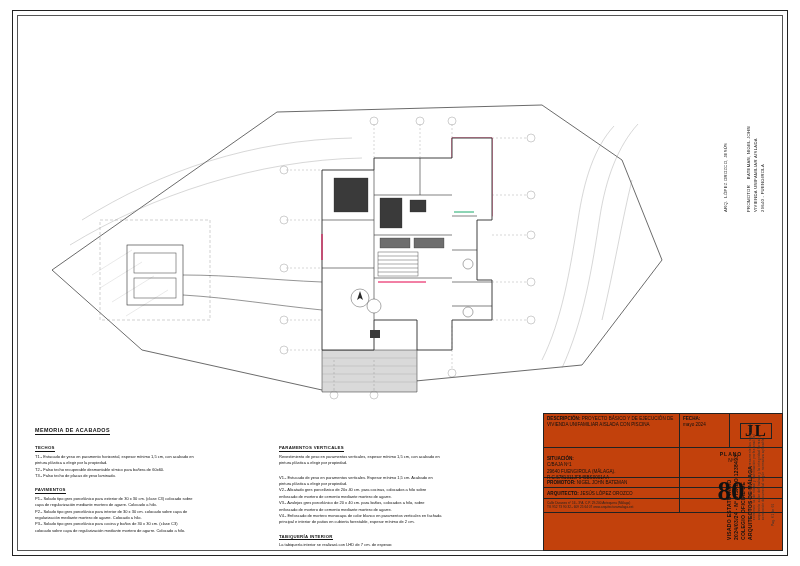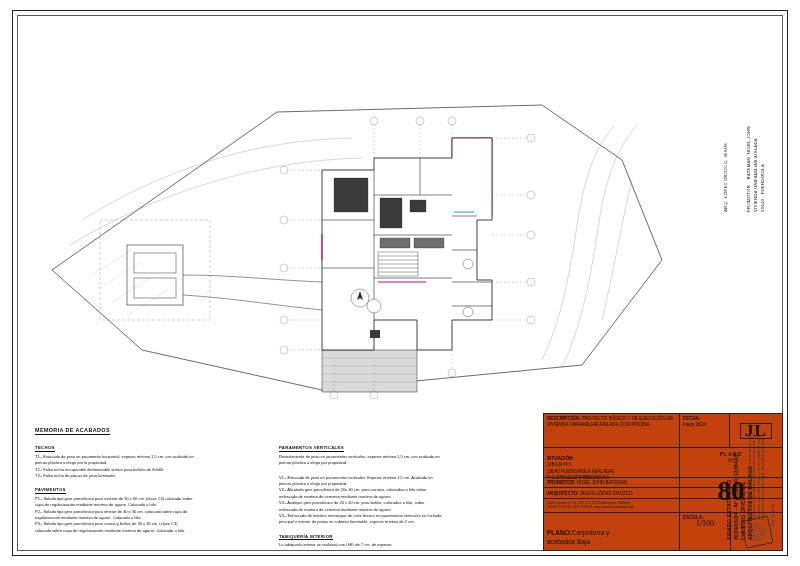--- a/index.html
+++ b/index.html
@@ -421,41 +421,20 @@
     </div>
 
     <div class="tb-row" style="height:14px;">
       <div class="tb-left tb-cell tiny" style="height:14px;">
         <div>Calle Duranes nº 16 - 3ºA.    C.P. 29.200         Antequera (Málaga)</div>
         <div>Tlf. 952 73 90 32.- 609 25 64 07 www.arquitecturamalaga.est</div>
       </div>
       <div class="tb-right"></div>
     </div>
 
-    <div class="tb-row" style="height:37px; border-bottom:none;">
-      <div class="tb-left tb-cell" style="height:37px; font-size:6.5px; line-height:9px; padding-top:6px; white-space:pre-line;">
-        <b>PLANO:</b><span>Carpintería  y
-acabados Baja</span>
-      </div>
-      <div class="tb-right" style="display:flex;">
-        <div class="tb-cell" style="width:44px; border-right:1px solid #222;">
-          <b>ESCALA:</b>
-          <div class="escala-val">1/100</div>
-        </div>
-        <div style="flex:1; display:flex; align-items:center; justify-content:center;">
-          <div class="stamp">
-            <svg width="20" height="20" viewBox="0 0 20 20">
-              <circle cx="10" cy="10" r="8" fill="none" stroke="#555" stroke-width="0.8"></circle>
-              <circle cx="10" cy="10" r="5.5" fill="none" stroke="#555" stroke-width="0.5"></circle>
-              <path d="M5,13 L10,5 L15,13 Z" fill="none" stroke="#555" stroke-width="0.6"></path>
-            </svg>
-          </div>
-        </div>
-      </div>
-    </div>
   </div>
 
   <div class="vstrip" id="promotor-strip">PROMOTOR    BATEMAN, NIGEL JOHN
 VIVIENDA UNIFAMILIAR AISLADA
 29640 - FUENGIROLA</div>
   <div class="vstrip" id="arq-strip">ARQ.  LÓPEZ OROZCO, JESÚS</div>
   <div class="vstrip" id="visado-strip">VISADO ESTATUTARIO
 2024/03/24 - Nº VISADO 1238493
 COLEGIO OFICIAL DE
 ARQUITECTOS DE MÁLAGA</div>

